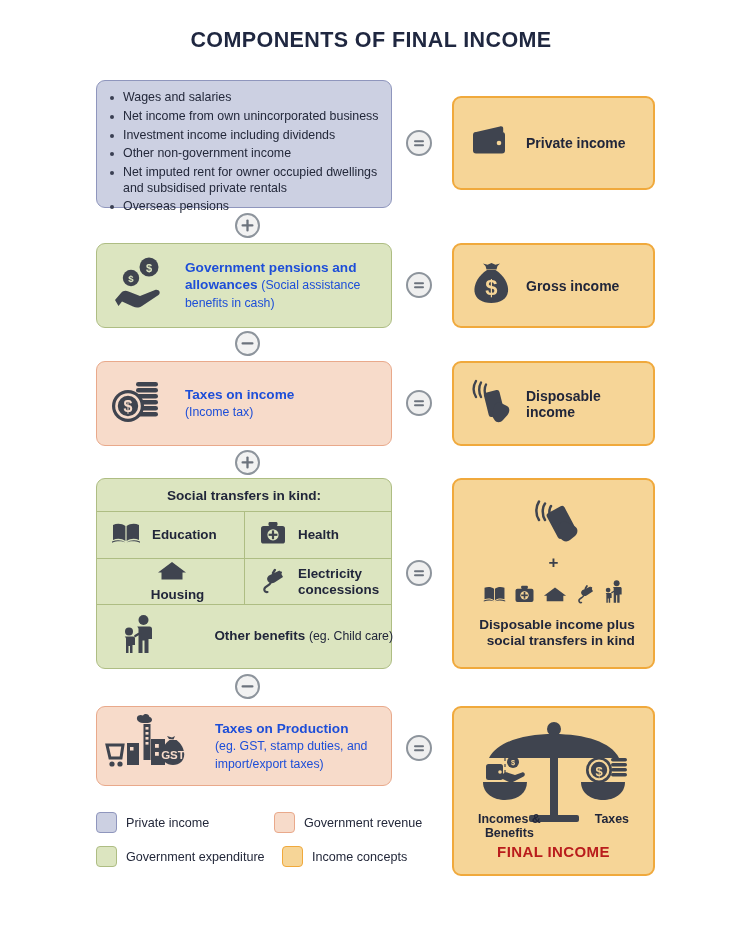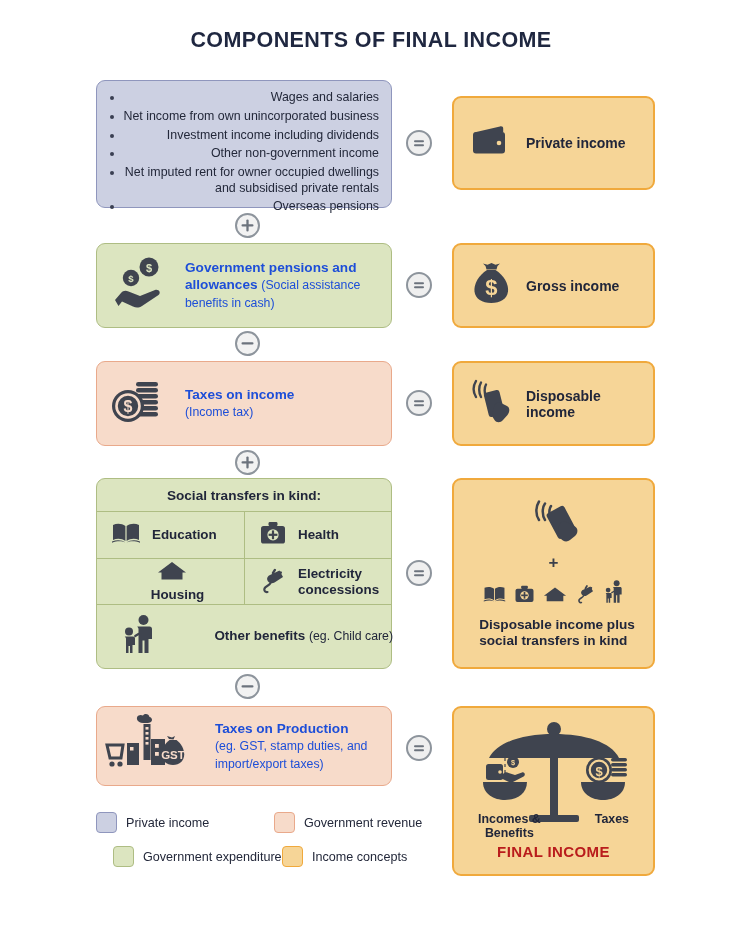--- a/index.html
+++ b/index.html
@@ -70,21 +70,21 @@
   .stk-cell .ic{flex:0 0 auto;margin-right:11px;}
   .stk-cell .lbl{font-size:13.4px;font-weight:bold;line-height:15.5px;color:#21263a;}
   .vdiv{position:absolute;width:1.2px;background:#aebd83;}
   .hdiv{position:absolute;height:1.2px;background:#aebd83;}
 
   
   .dpk{position:absolute;left:0;top:0;width:100%;height:100%;
        display:flex;flex-direction:column;align-items:center;justify-content:center;}
   .dpk .plus{font-size:17px;font-weight:bold;color:#3a3f4b;margin:5px 0 6px;}
   .dpk .iconrow{display:flex;align-items:flex-end;gap:8px;margin-bottom:9px;}
-  .dpk .cap{font-size:13.6px;font-weight:bold;line-height:16.5px;text-align:left;color:#21263a;margin-left:7px;}
+  .dpk .cap{font-size:13.6px;font-weight:bold;line-height:16.5px;text-align:right;color:#21263a;margin-left:7px;}
 
   
   .fin{position:absolute;left:0;top:0;width:100%;height:100%;
        display:flex;flex-direction:column;align-items:center;}
   .fin .scale{margin-top:12px;}
   .fin .legends{position:absolute;top:104px;left:0;width:100%;display:flex;justify-content:space-between;padding:0 24px;box-sizing:border-box;}
   .fin .legends div{font-size:12.4px;font-weight:bold;line-height:14px;text-align:center;color:#21263a;}
   .fin .final-lbl{position:absolute;bottom:14px;left:0;width:100%;text-align:center;font-size:15px;font-weight:bold;letter-spacing:.4px;color:#b91c1c;}
 
   
@@ -94,21 +94,21 @@
   .leg-tx{font-size:12.6px;color:#23283a;}
 </style>
 </head>
 <body>
 
 <div class="page">
 
   <div class="title">COMPONENTS OF FINAL INCOME</div>
 
   <div class="card lav" style="left:96px;top:80px;width:296px;height:128px;">
-    <ul class="bullets" style="padding:9px 12px 0 10px;text-align:right;">
+    <ul class="bullets" style="padding:9px 12px 0 10px;">
       <li>Wages and salaries</li>
       <li>Net income from own unincorporated business</li>
       <li>Investment income including dividends</li>
       <li>Other non-government income</li>
       <li>Net imputed rent for owner occupied dwellings and subsidised private rentals</li>
       <li>Overseas pensions</li>
     </ul>
   </div>
 
   <div class="eq" style="left:406px;top:130px;">
@@ -457,21 +457,21 @@
 
   <div class="legend">
     <div class="leg-item" style="left:0;top:0;">
       <span class="leg-sw" style="background:#ccd0e2;border:1.6px solid #8f96bd;"></span>
       <span class="leg-tx">Private income</span>
     </div>
     <div class="leg-item" style="left:178px;top:0;text-align:center;">
       <span class="leg-sw" style="background:#f7dbca;border:1.6px solid #e9a98b;"></span>
       <span class="leg-tx">Government revenue</span>
     </div>
-    <div class="leg-item" style="left:17px;top:34px;">
+    <div class="leg-item" style="left:0;top:34px;">
       <span class="leg-sw" style="background:#dce5c0;border:1.6px solid #aebd83;"></span>
       <span class="leg-tx">Government expenditure</span>
     </div>
     <div class="leg-item" style="left:178px;top:34px;margin-left:8px;">
       <span class="leg-sw" style="background:#f6d597;border:1.6px solid #f0a93c;"></span>
       <span class="leg-tx">Income concepts</span>
     </div>
   </div>
 
 </div>

